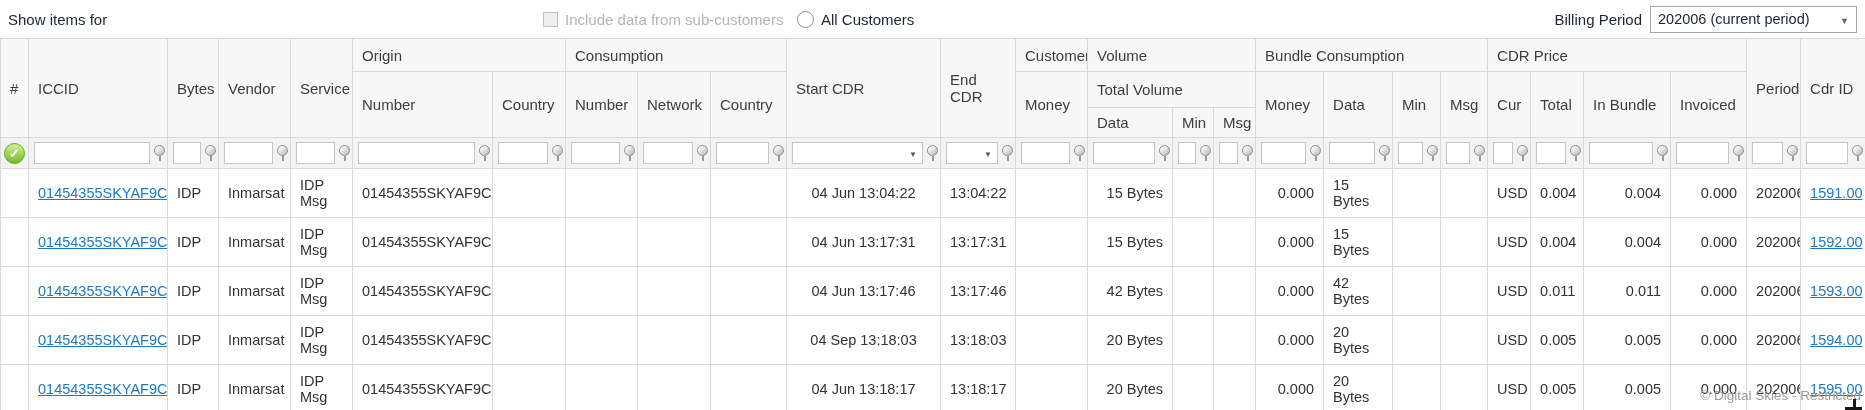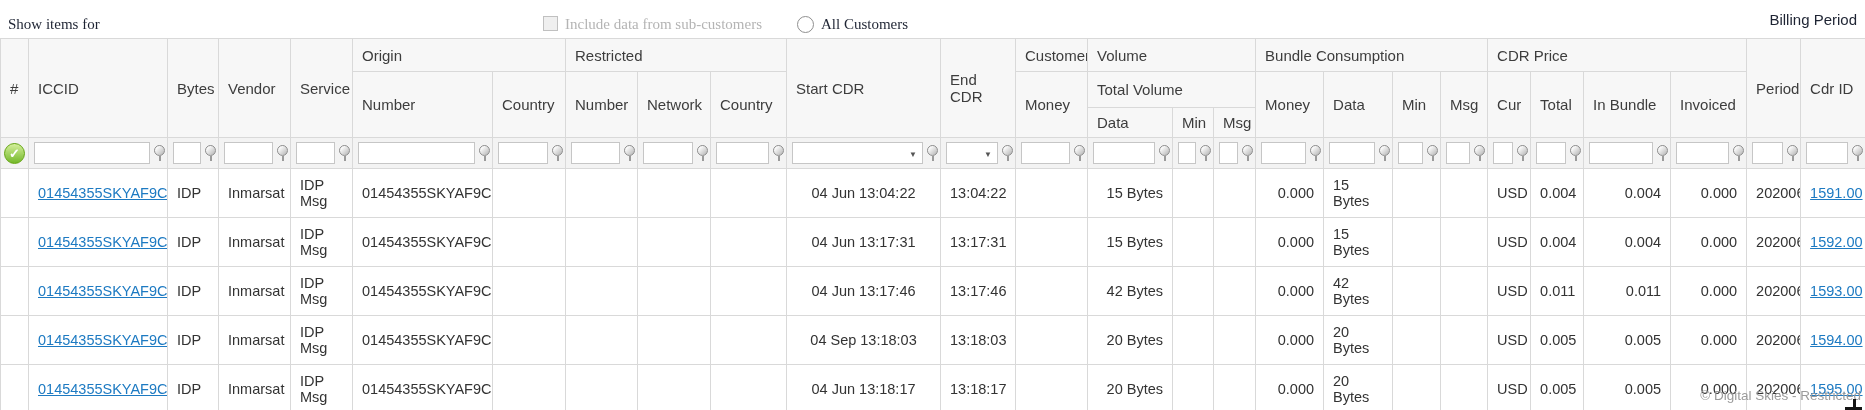--- a/index.html
+++ b/index.html
@@ -1,21 +1,21 @@
 <!DOCTYPE html>
 <html><head>
 <meta charset="utf-8">
 <style>
   * { margin:0; padding:0; box-sizing:border-box; }
   html,body { width:1865px; height:410px; overflow:hidden; background:#fff;
     font-family:"Liberation Sans", sans-serif; color:#333; }
 
   
   .topbar { position:relative; height:38px; width:1865px; background:#fff; font-size:15px; color:#1e2433; }
-  .topbar .item { position:absolute; top:16px; height:38px; display:flex; gap:7px; white-space:nowrap;font-family:Liberation Serif, serif; }
+  .topbar .item { position:absolute; top:0; height:38px; display:flex; align-items:center; gap:7px; white-space:nowrap; }
   .radio { width:17px; height:17px; border:1px solid #8f8f8f; border-radius:50%; background:#fff;
            display:inline-flex; align-items:center; justify-content:center; flex:0 0 17px; cursor:pointer; }
   .radio.selected { border-color:#444; }
   .radio.selected::after { content:''; width:9px; height:9px; border-radius:50%; background:#0a63ad; }
   .checkbox { width:15px; height:15px; border:1px solid #c0c0c0; background:#efefef; flex:0 0 15px; }
   .muted { color:#b4b4b4; }
   a.toplink { color:#0f78d0; text-decoration:underline; cursor:pointer; }
   .billing { position:absolute; right:8px; top:0; height:38px; display:flex; align-items:center; gap:8px; }
   .select-box { position:relative; width:207px; height:27px; border:1px solid #a6a6a6; background:#fff;
                 display:flex; align-items:center; padding:0 24px 0 7px; font-size:14.5px; cursor:pointer; }
@@ -63,20 +63,24 @@
   <div class="item" style="left:797px">
     <span class="radio"></span>
     <span>All Customers</span>
   </div>
   <div class="item" style="left:543px">
     <span class="checkbox"></span>
     <span class="muted">Include data from sub-customers</span>
   </div>
   <div class="billing">
     <span>Billing Period</span>
+    <div class="select-box">
+      <span>202006 (current period)</span>
+      <span class="arrow">▼</span>
+    </div>
   </div>
 </div>
 
 <table class="grid">
   <colgroup id="cols">
       <col style="width: 28px;">
       <col style="width: 139px;">
       <col style="width: 51px;">
       <col style="width: 72px;">
       <col style="width: 62px;">
@@ -103,21 +107,21 @@
       <col style="width: 65px;">
     </colgroup>
   <thead>
     <tr class="hr1">
       <th rowspan="3">#</th>
       <th rowspan="3">ICCID</th>
       <th rowspan="3">Bytes</th>
       <th rowspan="3">Vendor</th>
       <th rowspan="3">Service</th>
       <th colspan="2">Origin</th>
-      <th colspan="3">Restricted</th>
+      <th colspan="3">Consumption</th>
       <th rowspan="3">Start CDR</th>
       <th rowspan="3">End CDR</th>
       <th>Customer</th>
       <th colspan="3">Volume</th>
       <th colspan="4">Bundle Consumption</th>
       <th colspan="4">CDR Price</th>
       <th rowspan="3">Period</th>
       <th rowspan="3">Cdr ID</th>
     </tr>
     <tr class="hr2">

